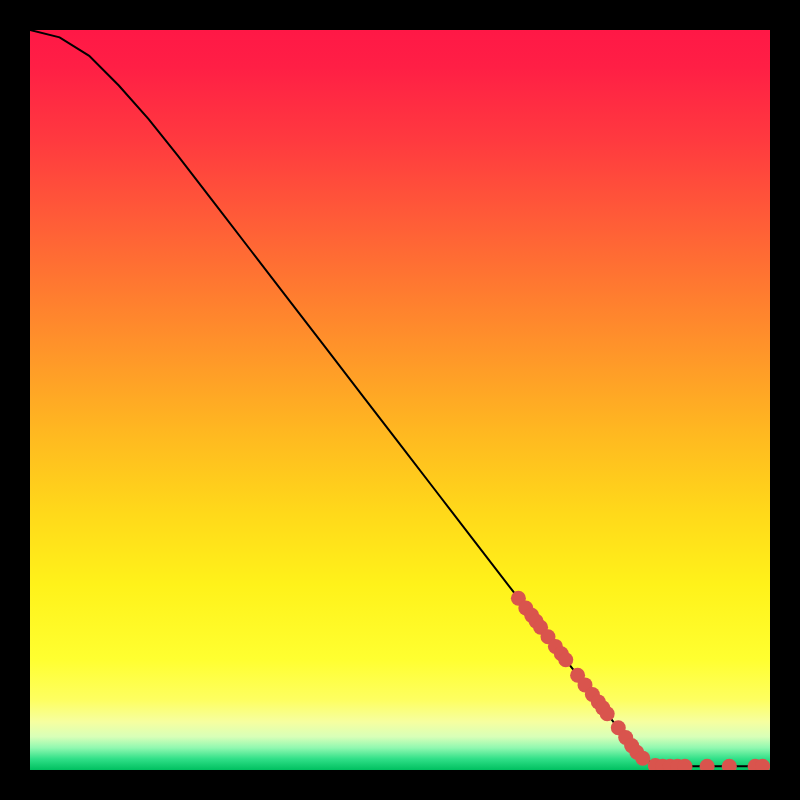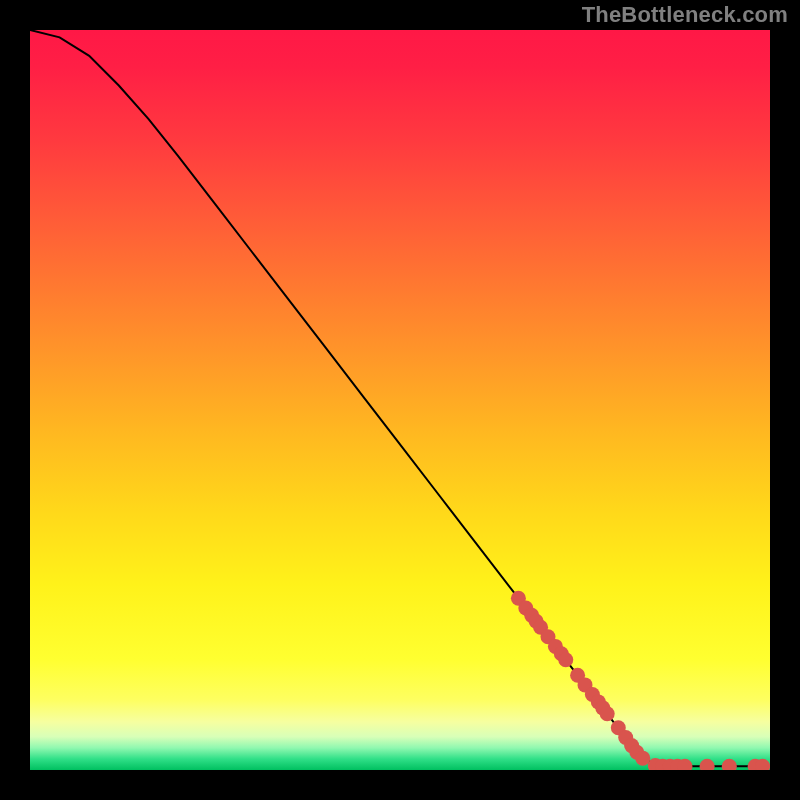--- a/index.html
+++ b/index.html
@@ -35,21 +35,20 @@
     height: 740px;
   }
   svg {
     display: block;
   }
 </style>
 </head>
 <body>
 
 <div class="stage">
-  <div class="watermark">TheBottleneck.com</div>
 
   <div class="plot">
     <svg id="chart-svg" width="740" height="740" viewBox="0 0 740 740" xmlns="http://www.w3.org/2000/svg">
       <defs>
         <linearGradient id="bg-grad" x1="0" y1="0" x2="0" y2="1">
             <stop offset="0.00%" stop-color="#ff1846"></stop>
             <stop offset="5.00%" stop-color="#ff1f45"></stop>
             <stop offset="15.00%" stop-color="#ff3a3f"></stop>
             <stop offset="25.00%" stop-color="#ff5a38"></stop>
             <stop offset="35.00%" stop-color="#ff7a30"></stop>

